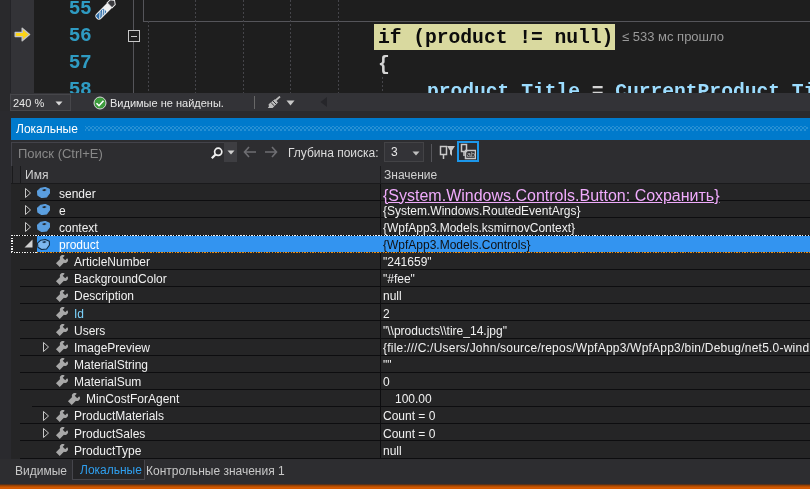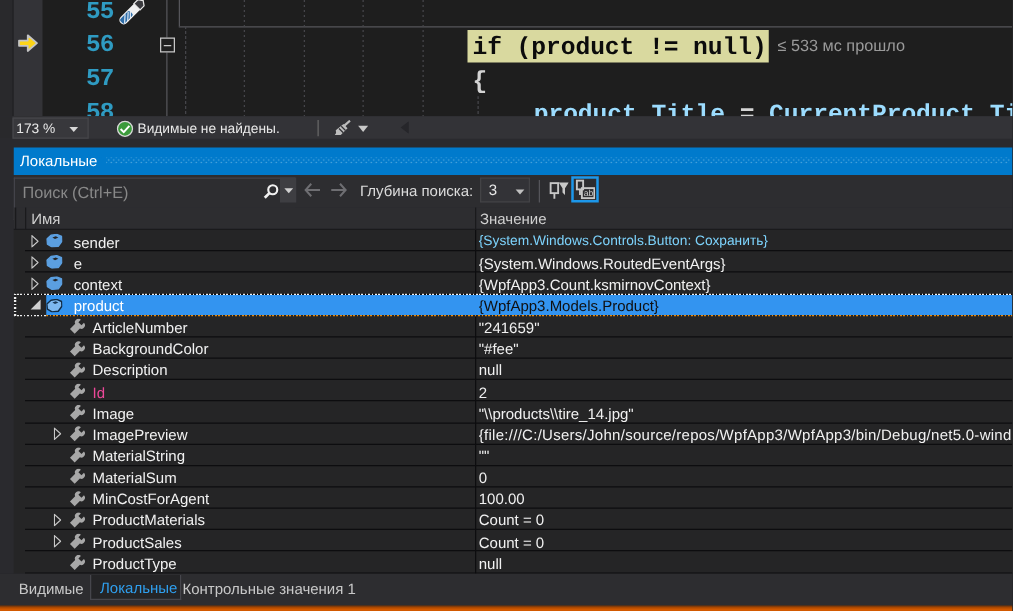--- a/index.html
+++ b/index.html
@@ -42,21 +42,21 @@
   <div class="abs" style="left:374px;top:24px;width:241px;height:25.5px;background:#d9d99f;"></div>
   <div class="abs mono" style="left:378px;top:27.5px;font-size:19.7px;line-height:21px;color:#0c0c0c;white-space:pre;font-weight:bold;letter-spacing:-0.05px;">if (product != null)</div>
   <div class="abs" style="left:622px;top:29px;font-size:13px;color:#9a9a9a;">≤ 533 мс прошло</div>
   <div class="abs mono" style="left:378px;top:54.5px;font-size:19.7px;line-height:21px;color:#d4d4d4;font-weight:bold;">{</div>
   <div class="abs mono" style="left:427px;top:82px;font-size:19.7px;line-height:21px;white-space:pre;font-weight:bold;letter-spacing:-0.05px;"><span style="color:#9cdcfe">product</span><span style="color:#d4d4d4">.</span><span style="color:#9cdcfe">Title</span><span style="color:#d4d4d4"> = </span><span style="color:#9cdcfe">CurrentProduct</span><span style="color:#d4d4d4">.</span><span style="color:#9cdcfe">Ti</span></div>
 </div>
 
 <div class="abs" id="strip" style="left:0;top:93px;width:810px;height:18px;background:#333337;">
   <div class="abs" style="left:0;top:0;width:10px;height:18px;background:#29292c;"></div>
   <div class="abs" style="left:10px;top:1px;width:61px;height:17px;background:#38383c;border:1px solid #46464a;"></div>
-  <div class="abs" style="left:13px;top:4px;font-size:11px;color:#e8e8e8;">173 %</div>
+  <div class="abs" style="left:13px;top:4px;font-size:11px;color:#e8e8e8;">240 %</div>
   <svg class="abs" style="left:55px;top:7.5px;" width="8" height="5" viewBox="0 0 8 5">
       <path d="M0.5 0.5 L7.5 0.5 L4 4.5 Z" fill="#d8d8d8"></path>
     </svg>
   <svg class="abs" style="left:93px;top:2.5px;" width="14" height="14" viewBox="0 0 14 14">
     <circle cx="7" cy="7" r="6" fill="#3c9b3c" stroke="#d8d8d8" stroke-width="1"></circle>
     <path d="M3.5 7.2 L6 9.7 L10.5 4.7" stroke="#ffffff" stroke-width="1.6" fill="none"></path>
   </svg>
   <div class="abs" style="left:110px;top:4px;font-size:11px;color:#e8e8e8;">Видимые не найдены.</div>
   <div class="abs" style="left:254px;top:3px;width:1px;height:13px;background:#686868;"></div>
   <svg class="abs" style="left:267px;top:2.5px;" width="14" height="13" viewBox="0 0 14 13">
@@ -132,21 +132,21 @@
   <div class="abs" style="left:0;top:0.0px;width:810px;height:17.15px;">
     <div class="abs" style="left:20px;top:16.4px;width:790px;height:1px;background:#0d0d0f;"></div>
     <svg class="abs" style="left:25px;top:4.2px;" width="6" height="10" viewBox="0 0 6 10">
         <path d="M0.5 0.5 L5.5 5 L0.5 9.5 Z" fill="none" stroke="#c8c8c8" stroke-width="1"></path>
       </svg>
     <svg class="abs" style="left:37px;top:3.2px;" width="13" height="11" viewBox="0 0 13 11">
         <path d="M3.8 1.2 L8.4 0.5 L12.3 2.2 L12.5 6 L9.6 10 L4.6 10.5 L0.9 8.3 L0.5 4.2 Z" fill="#5b9fe0" stroke="#5b9fe0" stroke-width="1.1" stroke-linejoin="round"></path>
         <path d="M4.9 3.0 L7.6 1.9 L9.7 3.0 L7.0 4.2 Z" fill="#252526"></path>
       </svg>
     <div class="abs" style="left:59px;top:2.5px;font-size:12px;color:#f1f1f1;">sender</div>
-    <div class="abs" style="left:383px;top:2.5px;font-size:11px;color:#7dd3fc;white-space:pre;">{System.Windows.Controls.Button: Сохранить}</div>
+    <div class="abs" style="left:383px;top:2.5px;font-size:16px;color:#f0abfc;white-space:pre;text-decoration:underline;">{System.Windows.Controls.Button: Сохранить}</div>
   </div>
   <div class="abs" style="left:0;top:17.1px;width:810px;height:17.15px;">
     <div class="abs" style="left:20px;top:16.4px;width:790px;height:1px;background:#0d0d0f;"></div>
     <svg class="abs" style="left:25px;top:4.2px;" width="6" height="10" viewBox="0 0 6 10">
         <path d="M0.5 0.5 L5.5 5 L0.5 9.5 Z" fill="none" stroke="#c8c8c8" stroke-width="1"></path>
       </svg>
     <svg class="abs" style="left:37px;top:3.2px;" width="13" height="11" viewBox="0 0 13 11">
         <path d="M3.8 1.2 L8.4 0.5 L12.3 2.2 L12.5 6 L9.6 10 L4.6 10.5 L0.9 8.3 L0.5 4.2 Z" fill="#5b9fe0" stroke="#5b9fe0" stroke-width="1.1" stroke-linejoin="round"></path>
         <path d="M4.9 3.0 L7.6 1.9 L9.7 3.0 L7.0 4.2 Z" fill="#252526"></path>
       </svg>
@@ -156,37 +156,37 @@
   <div class="abs" style="left:0;top:34.3px;width:810px;height:17.15px;">
     <div class="abs" style="left:20px;top:16.4px;width:790px;height:1px;background:#0d0d0f;"></div>
     <svg class="abs" style="left:25px;top:4.2px;" width="6" height="10" viewBox="0 0 6 10">
         <path d="M0.5 0.5 L5.5 5 L0.5 9.5 Z" fill="none" stroke="#c8c8c8" stroke-width="1"></path>
       </svg>
     <svg class="abs" style="left:37px;top:3.2px;" width="13" height="11" viewBox="0 0 13 11">
         <path d="M3.8 1.2 L8.4 0.5 L12.3 2.2 L12.5 6 L9.6 10 L4.6 10.5 L0.9 8.3 L0.5 4.2 Z" fill="#5b9fe0" stroke="#5b9fe0" stroke-width="1.1" stroke-linejoin="round"></path>
         <path d="M4.9 3.0 L7.6 1.9 L9.7 3.0 L7.0 4.2 Z" fill="#252526"></path>
       </svg>
     <div class="abs" style="left:59px;top:2.5px;font-size:12px;color:#f1f1f1;">context</div>
-    <div class="abs" style="left:383px;top:2.5px;font-size:12px;color:#f1f1f1;white-space:pre;">{WpfApp3.Count.ksmirnovContext}</div>
+    <div class="abs" style="left:383px;top:2.5px;font-size:12px;color:#f1f1f1;white-space:pre;">{WpfApp3.Models.ksmirnovContext}</div>
   </div>
   <div class="abs" style="left:0;top:51.4px;width:810px;height:17.15px;">
     <div class="abs" style="left:37px;top:0.5px;width:773px;height:16.2px;background:#3394f0;"></div>
     <div class="abs" style="left:11px;top:-0.6px;width:799px;height:1.6px;background:repeating-linear-gradient(90deg,#f0f0f0 0 1.3px,transparent 1.3px 2.7px);"></div>
     <div class="abs" style="left:11px;top:16.2px;width:26px;height:1.6px;background:repeating-linear-gradient(90deg,#f0f0f0 0 1.3px,transparent 1.3px 2.7px);"></div>
     <div class="abs" style="left:37px;top:16.2px;width:773px;height:1.6px;background:repeating-linear-gradient(90deg,#e8890c 0 1.3px,transparent 1.3px 2.7px);"></div>
     <div class="abs" style="left:11px;top:0;width:1.5px;height:17.2px;background:repeating-linear-gradient(180deg,#f0f0f0 0 1.3px,transparent 1.3px 2.7px);"></div>
     <svg class="abs" style="left:24px;top:4px;" width="9" height="9" viewBox="0 0 9 9">
         <path d="M8.5 0.5 L8.5 8.5 L0.5 8.5 Z" fill="#d0d0d0"></path>
       </svg>
     <svg class="abs" style="left:37px;top:3.2px;" width="13" height="11" viewBox="0 0 13 11">
         <path d="M3.8 1.2 L8.4 0.5 L12.3 2.2 L12.5 6 L9.6 10 L4.6 10.5 L0.9 8.3 L0.5 4.2 Z" fill="#7db8ef" stroke="#122c44" stroke-width="1.1" stroke-linejoin="round"></path>
         <path d="M4.9 3.0 L7.6 1.9 L9.7 3.0 L7.0 4.2 Z" fill="#1a3a58"></path>
       </svg>
     <div class="abs" style="left:59px;top:2.5px;font-size:12px;color:#ffffff;">product</div>
-    <div class="abs" style="left:383px;top:2.5px;font-size:12px;color:#101010;white-space:pre;">{WpfApp3.Models.Product}</div>
+    <div class="abs" style="left:383px;top:2.5px;font-size:12px;color:#101010;white-space:pre;">{WpfApp3.Models.Controls}</div>
   </div>
   <div class="abs" style="left:0;top:68.6px;width:810px;height:17.15px;">
     <div class="abs" style="left:20px;top:16.4px;width:790px;height:1px;background:#0d0d0f;"></div>
     <svg class="abs" style="left:55px;top:2.8px;" width="13" height="13" viewBox="0 0 13 13">
         <g transform="rotate(45 6.5 6.5)" fill="#a8a8a8">
           <path d="M4.6 0.2 A3.1 3.1 0 0 0 3.6 6.2 L3.6 12.6 L9.4 12.6 L9.4 6.2 A3.1 3.1 0 0 0 8.4 0.2 L8.4 3.2 L4.6 3.2 Z" transform="scale(0.92) translate(0.5,0)"></path>
         </g>
       </svg>
     <div class="abs" style="left:74px;top:2.5px;font-size:12px;color:#f1f1f1;">ArticleNumber</div>
     <div class="abs" style="left:383px;top:2.5px;font-size:12px;color:#f1f1f1;white-space:pre;">"241659"</div>
@@ -211,31 +211,31 @@
     <div class="abs" style="left:74px;top:2.5px;font-size:12px;color:#f1f1f1;">Description</div>
     <div class="abs" style="left:383px;top:2.5px;font-size:12px;color:#f1f1f1;white-space:pre;">null</div>
   </div>
   <div class="abs" style="left:0;top:120.0px;width:810px;height:17.15px;">
     <div class="abs" style="left:20px;top:16.4px;width:790px;height:1px;background:#0d0d0f;"></div>
     <svg class="abs" style="left:55px;top:2.8px;" width="13" height="13" viewBox="0 0 13 13">
         <g transform="rotate(45 6.5 6.5)" fill="#a8a8a8">
           <path d="M4.6 0.2 A3.1 3.1 0 0 0 3.6 6.2 L3.6 12.6 L9.4 12.6 L9.4 6.2 A3.1 3.1 0 0 0 8.4 0.2 L8.4 3.2 L4.6 3.2 Z" transform="scale(0.92) translate(0.5,0)"></path>
         </g>
       </svg>
-    <div class="abs" style="left:74px;top:2.5px;font-size:12px;color:#ec4899;">Id</div>
+    <div class="abs" style="left:74px;top:2.5px;font-size:12px;color:#7dd3fc;">Id</div>
     <div class="abs" style="left:383px;top:2.5px;font-size:12px;color:#f1f1f1;white-space:pre;">2</div>
   </div>
   <div class="abs" style="left:0;top:137.2px;width:810px;height:17.15px;">
     <div class="abs" style="left:20px;top:16.4px;width:790px;height:1px;background:#0d0d0f;"></div>
     <svg class="abs" style="left:55px;top:2.8px;" width="13" height="13" viewBox="0 0 13 13">
         <g transform="rotate(45 6.5 6.5)" fill="#a8a8a8">
           <path d="M4.6 0.2 A3.1 3.1 0 0 0 3.6 6.2 L3.6 12.6 L9.4 12.6 L9.4 6.2 A3.1 3.1 0 0 0 8.4 0.2 L8.4 3.2 L4.6 3.2 Z" transform="scale(0.92) translate(0.5,0)"></path>
         </g>
       </svg>
-    <div class="abs" style="left:74px;top:2.5px;font-size:12px;color:#f1f1f1;">Image</div>
+    <div class="abs" style="left:74px;top:2.5px;font-size:12px;color:#f1f1f1;">Users</div>
     <div class="abs" style="left:383px;top:2.5px;font-size:12px;color:#f1f1f1;white-space:pre;">"\\products\\tire_14.jpg"</div>
   </div>
   <div class="abs" style="left:0;top:154.3px;width:810px;height:17.15px;">
     <div class="abs" style="left:20px;top:16.4px;width:790px;height:1px;background:#0d0d0f;"></div>
     <svg class="abs" style="left:43px;top:4.2px;" width="6" height="10" viewBox="0 0 6 10">
         <path d="M0.5 0.5 L5.5 5 L0.5 9.5 Z" fill="none" stroke="#c8c8c8" stroke-width="1"></path>
       </svg>
     <svg class="abs" style="left:55px;top:2.8px;" width="13" height="13" viewBox="0 0 13 13">
         <g transform="rotate(45 6.5 6.5)" fill="#a8a8a8">
           <path d="M4.6 0.2 A3.1 3.1 0 0 0 3.6 6.2 L3.6 12.6 L9.4 12.6 L9.4 6.2 A3.1 3.1 0 0 0 8.4 0.2 L8.4 3.2 L4.6 3.2 Z" transform="scale(0.92) translate(0.5,0)"></path>
@@ -257,21 +257,21 @@
   <div class="abs" style="left:0;top:188.6px;width:810px;height:17.15px;">
     <div class="abs" style="left:20px;top:16.4px;width:790px;height:1px;background:#0d0d0f;"></div>
     <svg class="abs" style="left:55px;top:2.8px;" width="13" height="13" viewBox="0 0 13 13">
         <g transform="rotate(45 6.5 6.5)" fill="#a8a8a8">
           <path d="M4.6 0.2 A3.1 3.1 0 0 0 3.6 6.2 L3.6 12.6 L9.4 12.6 L9.4 6.2 A3.1 3.1 0 0 0 8.4 0.2 L8.4 3.2 L4.6 3.2 Z" transform="scale(0.92) translate(0.5,0)"></path>
         </g>
       </svg>
     <div class="abs" style="left:74px;top:2.5px;font-size:12px;color:#f1f1f1;">MaterialSum</div>
     <div class="abs" style="left:383px;top:2.5px;font-size:12px;color:#f1f1f1;white-space:pre;">0</div>
   </div>
-  <div class="abs" style="left:0;top:205.8px;width:672px;height:17.15px;">
+  <div class="abs" style="left:12px;top:205.8px;width:672px;height:17.15px;">
     <div class="abs" style="left:20px;top:16.4px;width:790px;height:1px;background:#0d0d0f;"></div>
     <svg class="abs" style="left:55px;top:2.8px;" width="13" height="13" viewBox="0 0 13 13">
         <g transform="rotate(45 6.5 6.5)" fill="#a8a8a8">
           <path d="M4.6 0.2 A3.1 3.1 0 0 0 3.6 6.2 L3.6 12.6 L9.4 12.6 L9.4 6.2 A3.1 3.1 0 0 0 8.4 0.2 L8.4 3.2 L4.6 3.2 Z" transform="scale(0.92) translate(0.5,0)"></path>
         </g>
       </svg>
     <div class="abs" style="left:74px;top:2.5px;font-size:12px;color:#f1f1f1;">MinCostForAgent</div>
     <div class="abs" style="left:383px;top:2.5px;font-size:12px;color:#f1f1f1;white-space:pre;">100.00</div>
   </div>
   <div class="abs" style="left:0;top:222.9px;width:810px;height:17.15px;">

